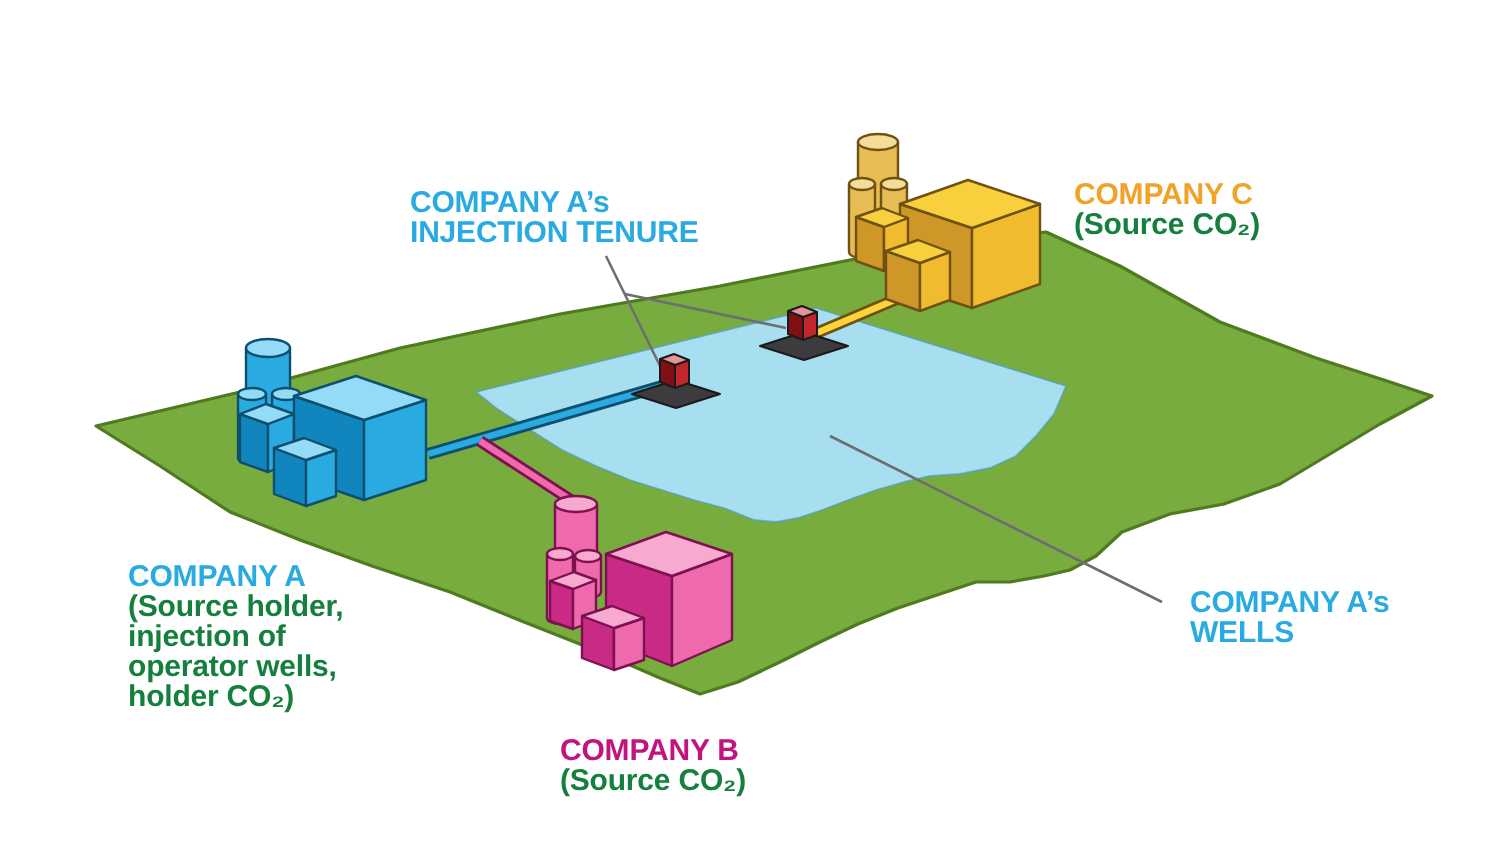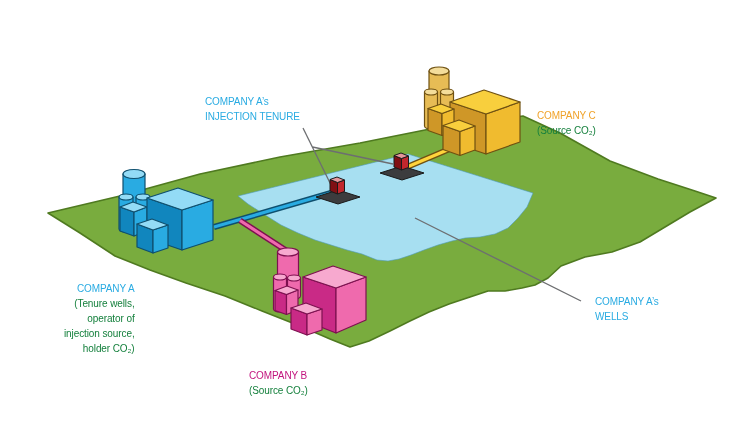--- a/index.html
+++ b/index.html
@@ -1,21 +1,21 @@
 <!DOCTYPE html>
 <html><head>
 <meta charset="utf-8">
 <style>
   html,body{margin:0;padding:0;background:#fff;}
   .stage{
     position:relative;width:750px;height:422px;background:#ffffff;overflow:hidden;
     font-family:"Liberation Sans","DejaVu Sans",sans-serif;
   }
   .stage svg{position:absolute;left:0;top:0;}
-  .lbl{position:absolute;font-weight:normal;font-size:10px;line-height:15px;white-space:nowrap;letter-spacing:-0.1px;}
+  .lbl{position:absolute;font-weight:bold;font-size:15px;line-height:15px;white-space:nowrap;letter-spacing:-0.1px;}
   .c-cyan{color:#29ABE2;}
   .c-orange{color:#F0A229;}
   .c-magenta{color:#C2147E;}
   .c-gray{color:#15803d;}
 </style>
 </head>
 <body>
 
 <div class="stage">
 
@@ -111,34 +111,34 @@
       <polygon points="475,126 475,150 460,155.5 460,131.5" fill="#F0BB2F"></polygon>
       <polygon points="459,120 475,126 460,131.5 443,125.5" fill="#F8CF3D"></polygon>
     </g>
   </svg>
 
   <div class="lbl c-cyan" style="left:205px;top:94px;">
     <div>COMPANY A’s</div>
     <div>INJECTION TENURE</div>
   </div>
 
-  <div class="lbl" style="left:537px;top:108px;">
+  <div class="lbl" style="left:537px;top:90px;">
     <div class="c-orange">COMPANY C</div>
     <div class="c-gray">(Source CO₂)</div>
   </div>
 
-  <div class="lbl" style="left:64px;top:281px;text-align:right;">
+  <div class="lbl" style="left:64px;top:281px;">
     <div class="c-cyan">COMPANY A</div>
-    <div class="c-gray">(Tenure wells,</div>
-    <div class="c-gray">operator of</div>
-    <div class="c-gray">injection source,</div>
+    <div class="c-gray">(Source holder,</div>
+    <div class="c-gray">injection of</div>
+    <div class="c-gray">operator wells,</div>
     <div class="c-gray">holder CO₂)</div>
   </div>
 
-  <div class="lbl" style="left:249px;top:368px;">
+  <div class="lbl" style="left:280px;top:368px;">
     <div class="c-magenta">COMPANY B</div>
     <div class="c-gray">(Source CO₂)</div>
   </div>
 
   <div class="lbl c-cyan" style="left:595px;top:294px;">
     <div>COMPANY A’s</div>
     <div>WELLS</div>
   </div>
 
 </div>

